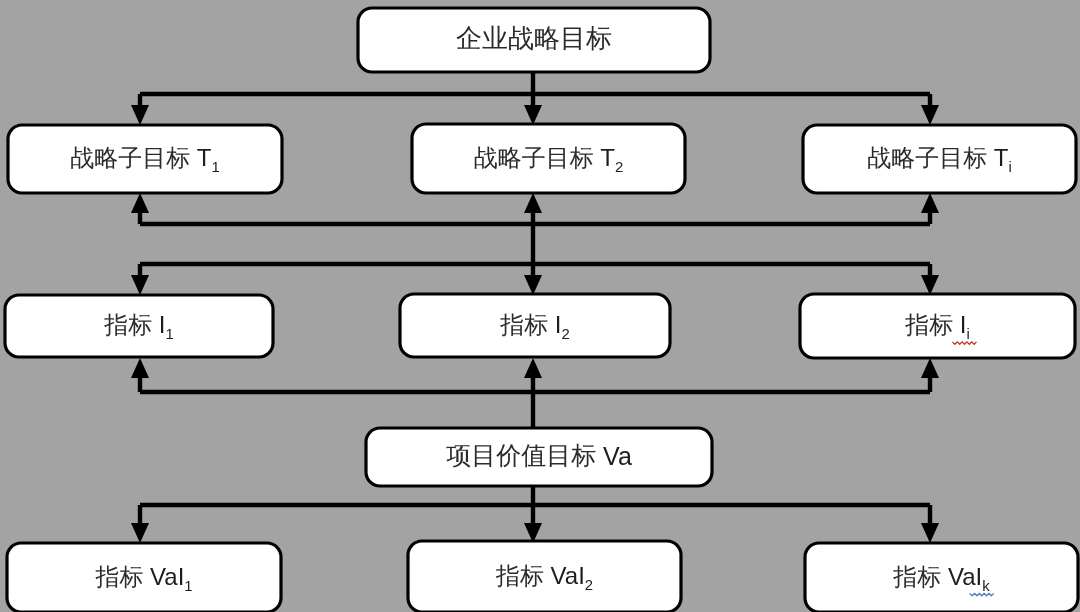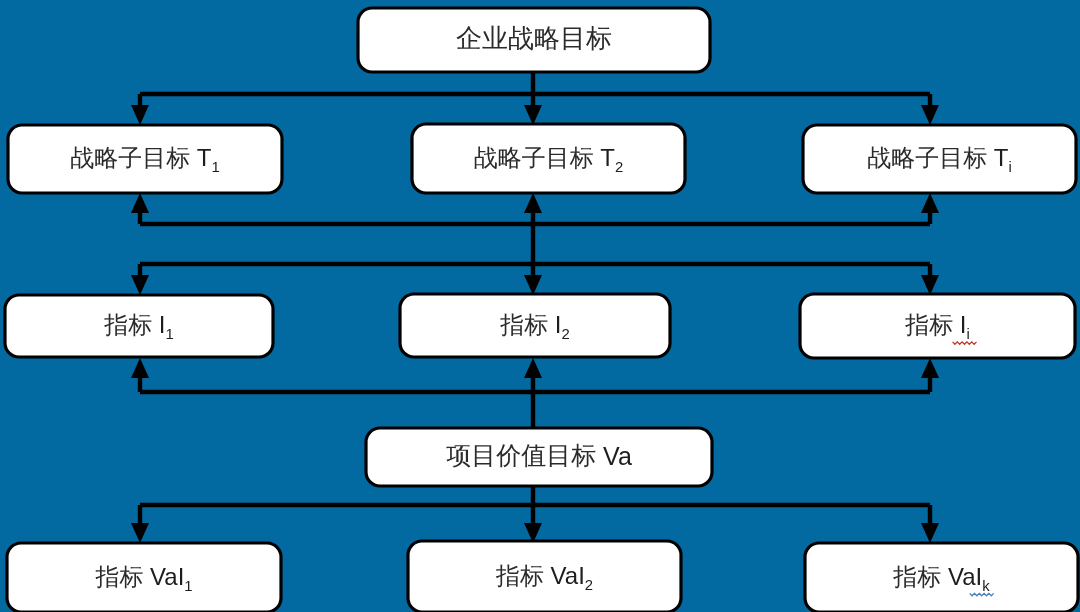--- a/index.html
+++ b/index.html
@@ -11,21 +11,21 @@
   body {
     width: 1080px;
     height: 612px;
     font-family: "Liberation Sans", "DejaVu Sans", sans-serif;
     overflow: hidden;
   }
   #diagram-root {
     position: relative;
     width: 1080px;
     height: 612px;
-    background: #0369a1;
+    background: #a3a3a3;
   }
   svg.diagram-canvas {
     position: absolute;
     top: 0;
     left: 0;
     width: 1080px;
     height: 612px;
     display: block;
   }
   .node-box {

